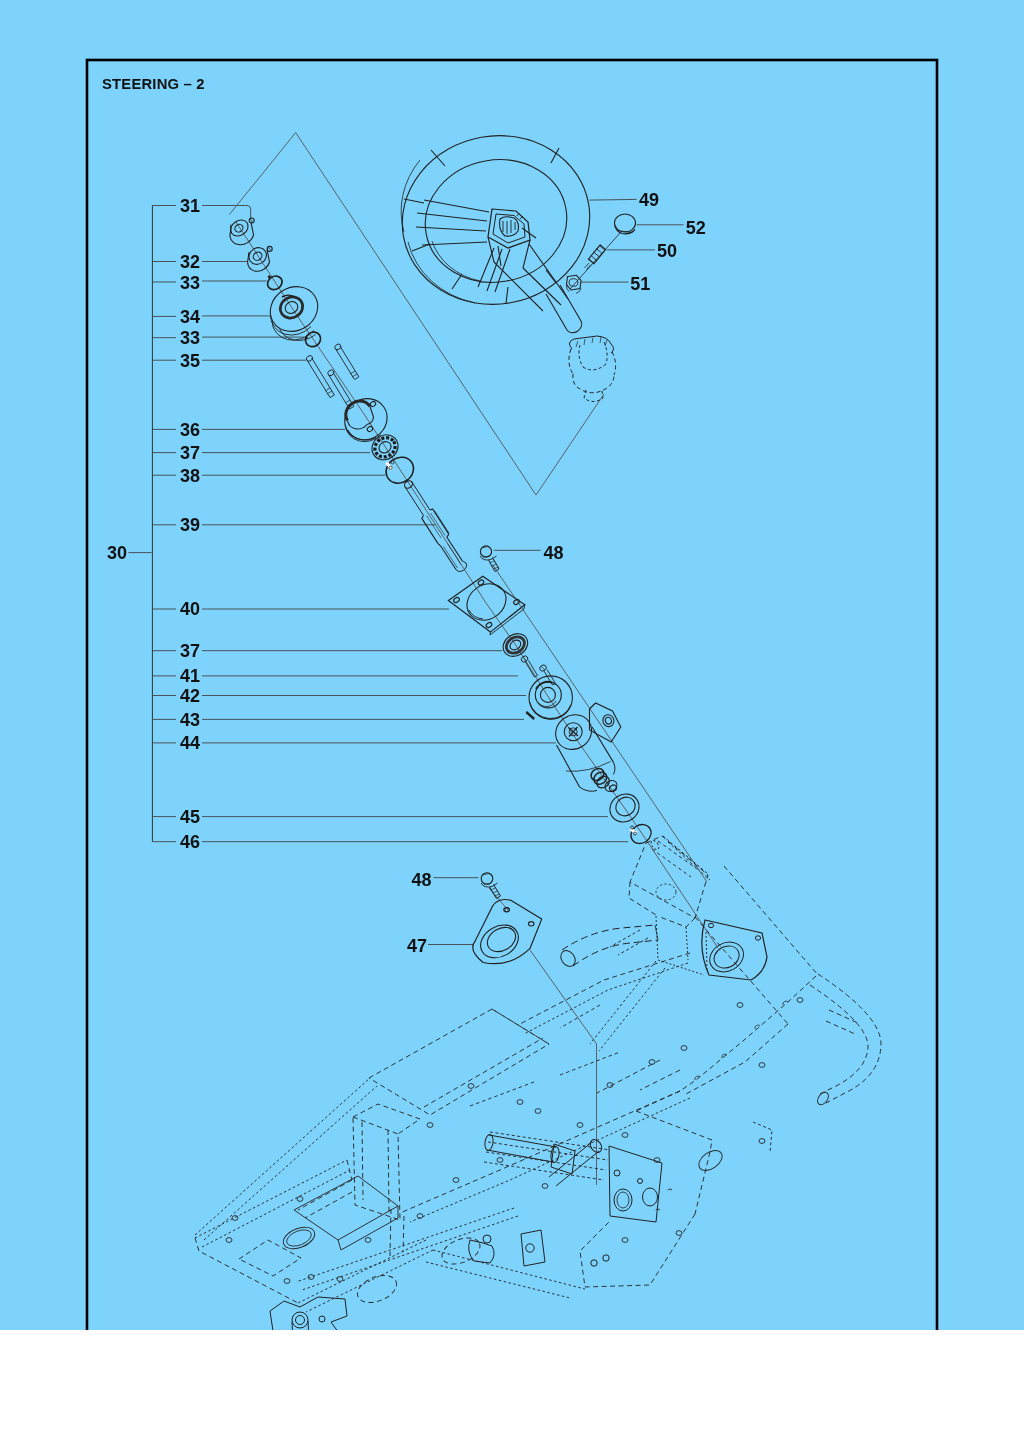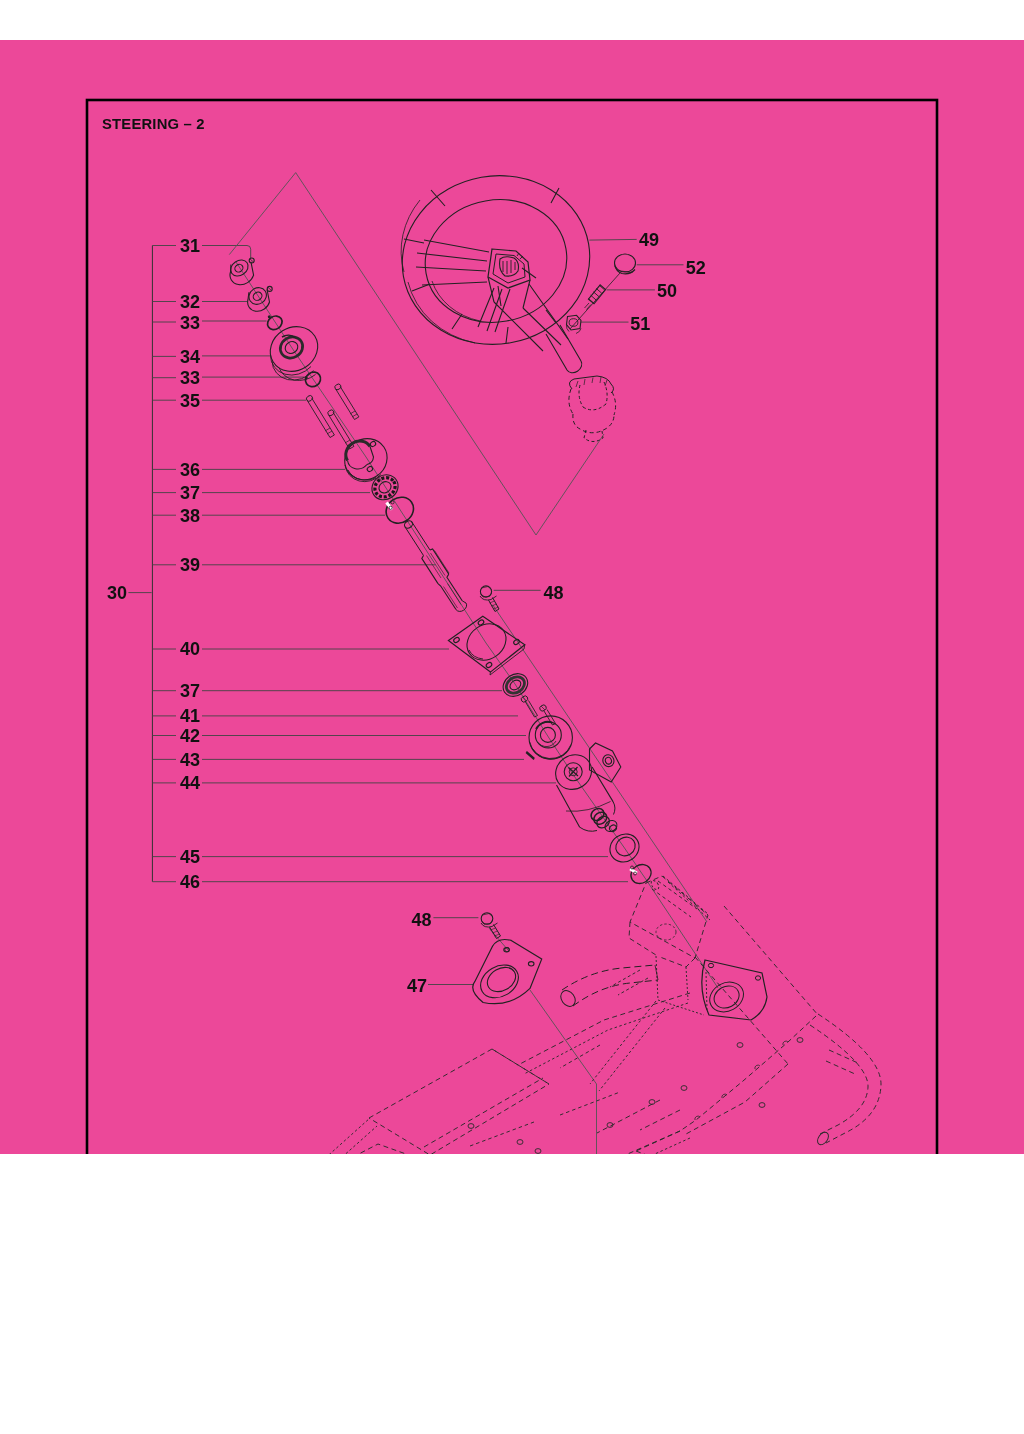--- a/index.html
+++ b/index.html
@@ -1,16 +1,16 @@
 <!DOCTYPE html>
 <html><head>
 <meta charset="utf-8">
 <style>
   html,body{margin:0;padding:0;background:#ffffff;}
-  .page{width:1024px;height:1114px;position:relative;background:#ec4899;font-family:"Liberation Sans",sans-serif;margin-top:40px;}
+  .page{width:1024px;height:1330px;position:relative;background:#7dd3fc;font-family:"Liberation Sans",sans-serif;}
   svg{position:absolute;top:0;left:0;}
   text{font-family:"Liberation Sans",sans-serif;font-weight:bold;fill:#111;}
   .lbl{font-size:18px;}
 </style>
 </head>
 <body>
 <div class="page">
 <svg width="1024" height="1434" viewBox="0 0 1024 1434">
 
 <rect x="87" y="60" width="850" height="1309" fill="none" stroke="#000" stroke-width="2.6"></rect>

